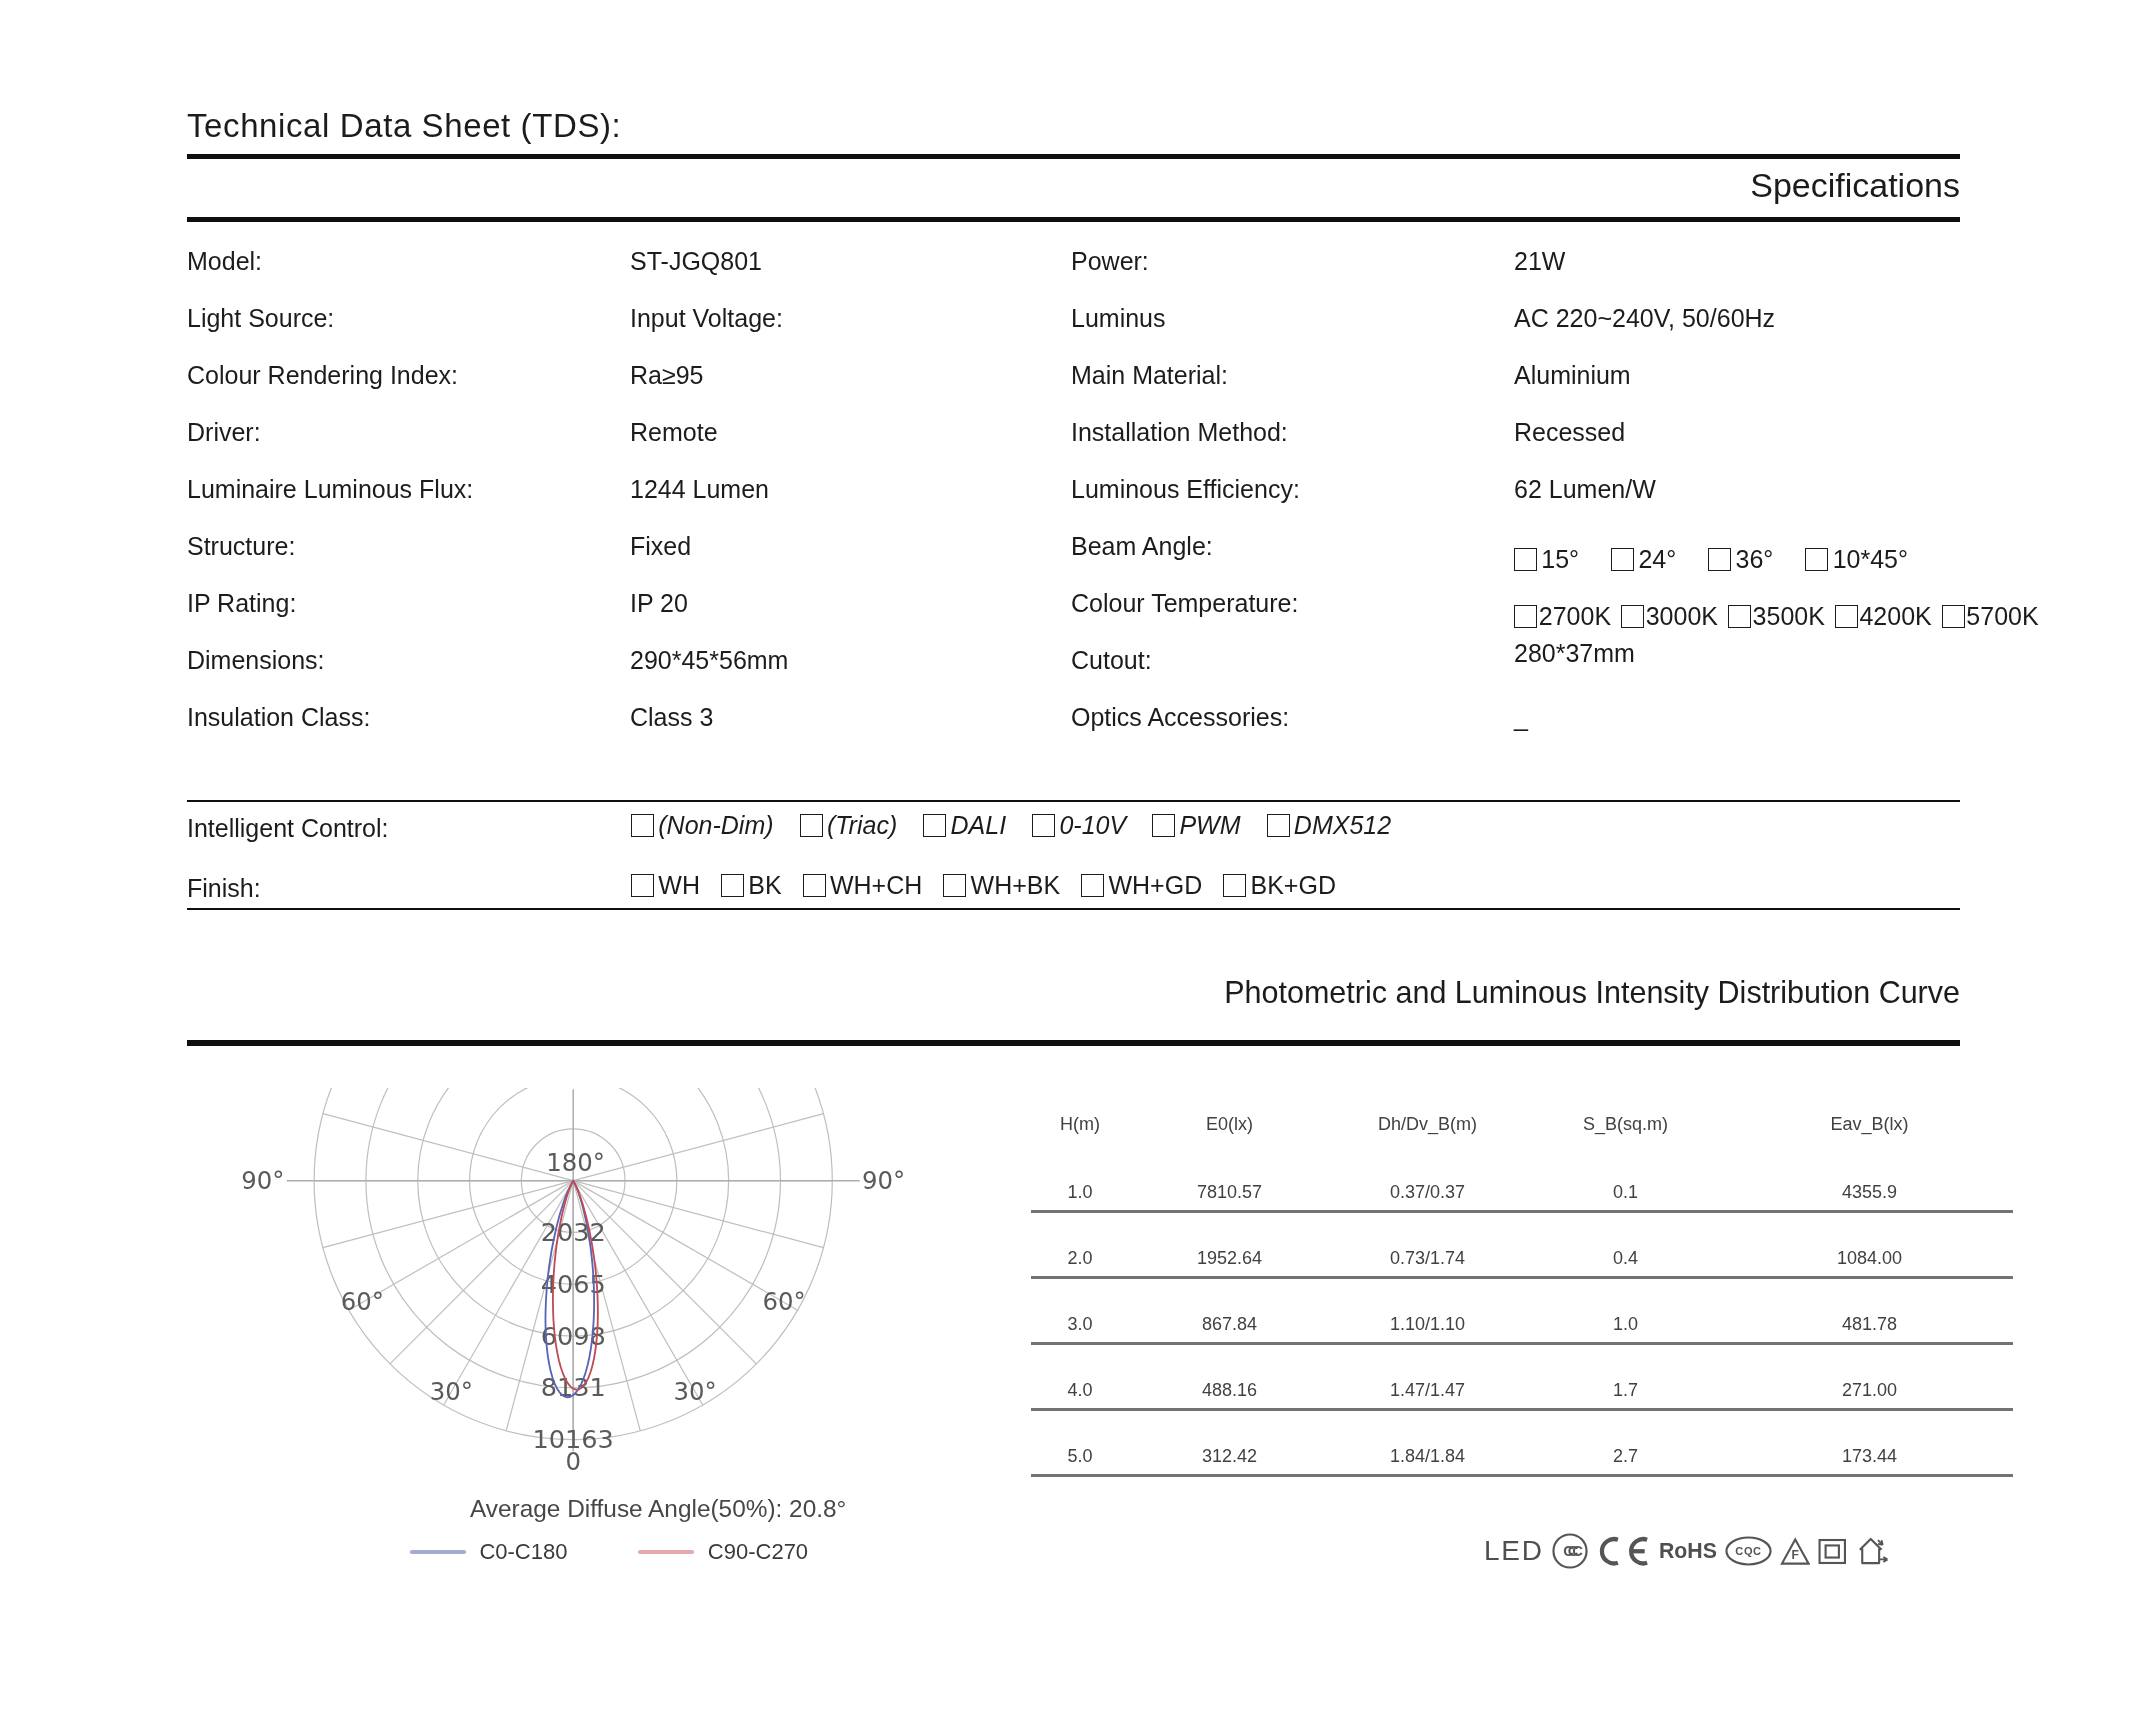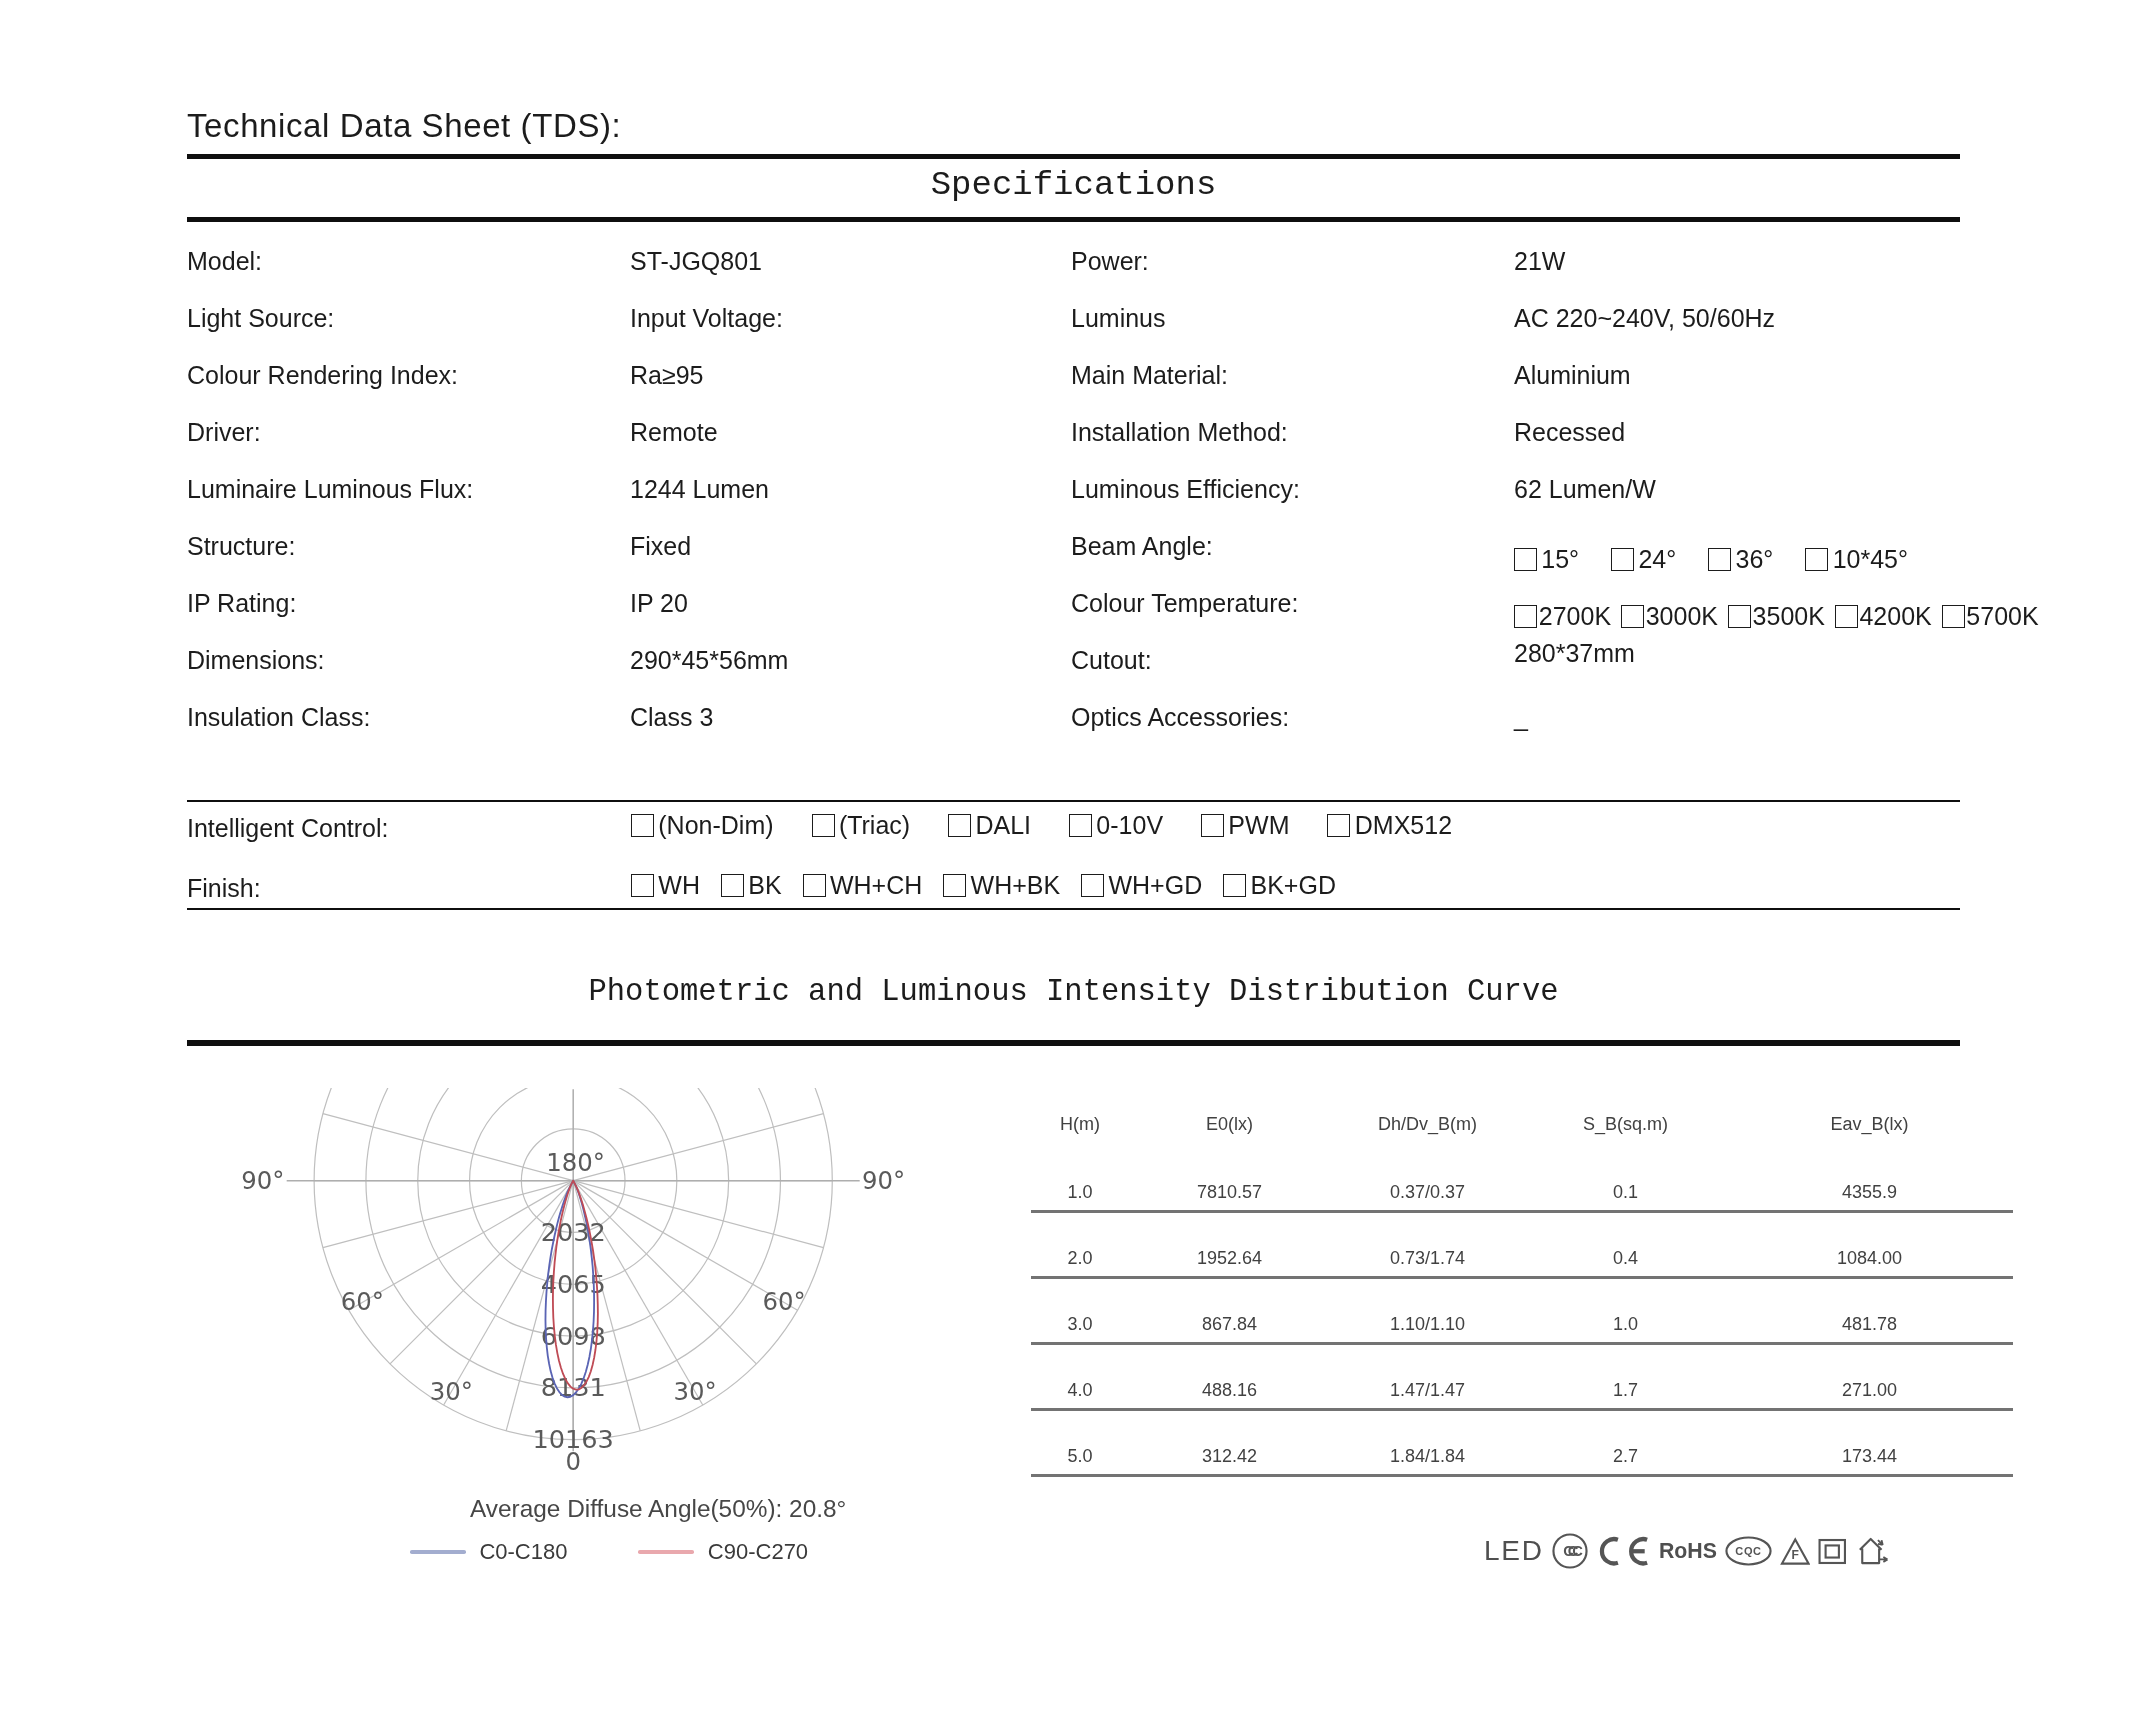--- a/index.html
+++ b/index.html
@@ -1,36 +1,36 @@
 <!DOCTYPE html>
 <html style="font-size:9.8px"><head>
 <meta charset="utf-8">
 <style>
   html,body{margin:0;padding:0;background:#ffffff;}
   body{width:2140px;height:1733px;position:relative;overflow:hidden;
        font-family:"Liberation Sans",sans-serif;color:#1c1c1c;}
   .abs{position:absolute;white-space:nowrap;}
   .rule{position:absolute;background:#0f0f0f;}
-  .center{text-align:center;font-family:Liberation Mono, monospace;}
+  .center{text-align:right;}
   
   .doc-title{left:187px;top:107px;font-size:33px;letter-spacing:0.6px;}
   .sec-head{left:187px;width:1773px;top:166px;font-size:34px;}
   .photo-head{left:187px;width:1773px;top:975px;font-size:30.5px;}
   
   .spec-grid{position:absolute;left:187px;top:246px;display:grid;
              grid-template-columns:443px 441px 443px 625px;grid-auto-rows:57px;
              font-size:25px;line-height:30.5px;}
   .spec-grid>div{white-space:nowrap;}
   
   .cbrow{display:flex;align-items:center;}
   .cb{display:inline-block;width:21px;height:21px;border:1.8px solid #1d1d1d;
       background:#fff;flex:none;}
   .cbl{margin-left:4.3px;white-space:nowrap;}
   .grp{display:flex;align-items:center;}
-  .gap-beam{gap:32px;} .gap-temp{gap:9.8px;} .gap-ctrl{gap:38px;} .gap-fin{gap:21px;}
+  .gap-beam{gap:32px;} .gap-temp{gap:9.8px;} .gap-ctrl{gap:26px;font-style:italic;} .gap-fin{gap:21px;}
   .gap-temp .cbl{margin-left:1.8px;}
   
   .ctl-label{font-size:25px;}
   
   .ph-table{position:absolute;left:1031px;top:1114px;width:982px;color:#414141;}
   .ph-head,.ph-row{display:grid;grid-template-columns:98px 201px 195px 201px 287px;}
   .ph-head>div,.ph-row>div{text-align:center;font-size:18px;white-space:nowrap;}
   .ph-head{height:33px;}
   .ph-row{height:63px;align-items:end;border-bottom:3px solid #737373;
           padding-bottom:0;}

